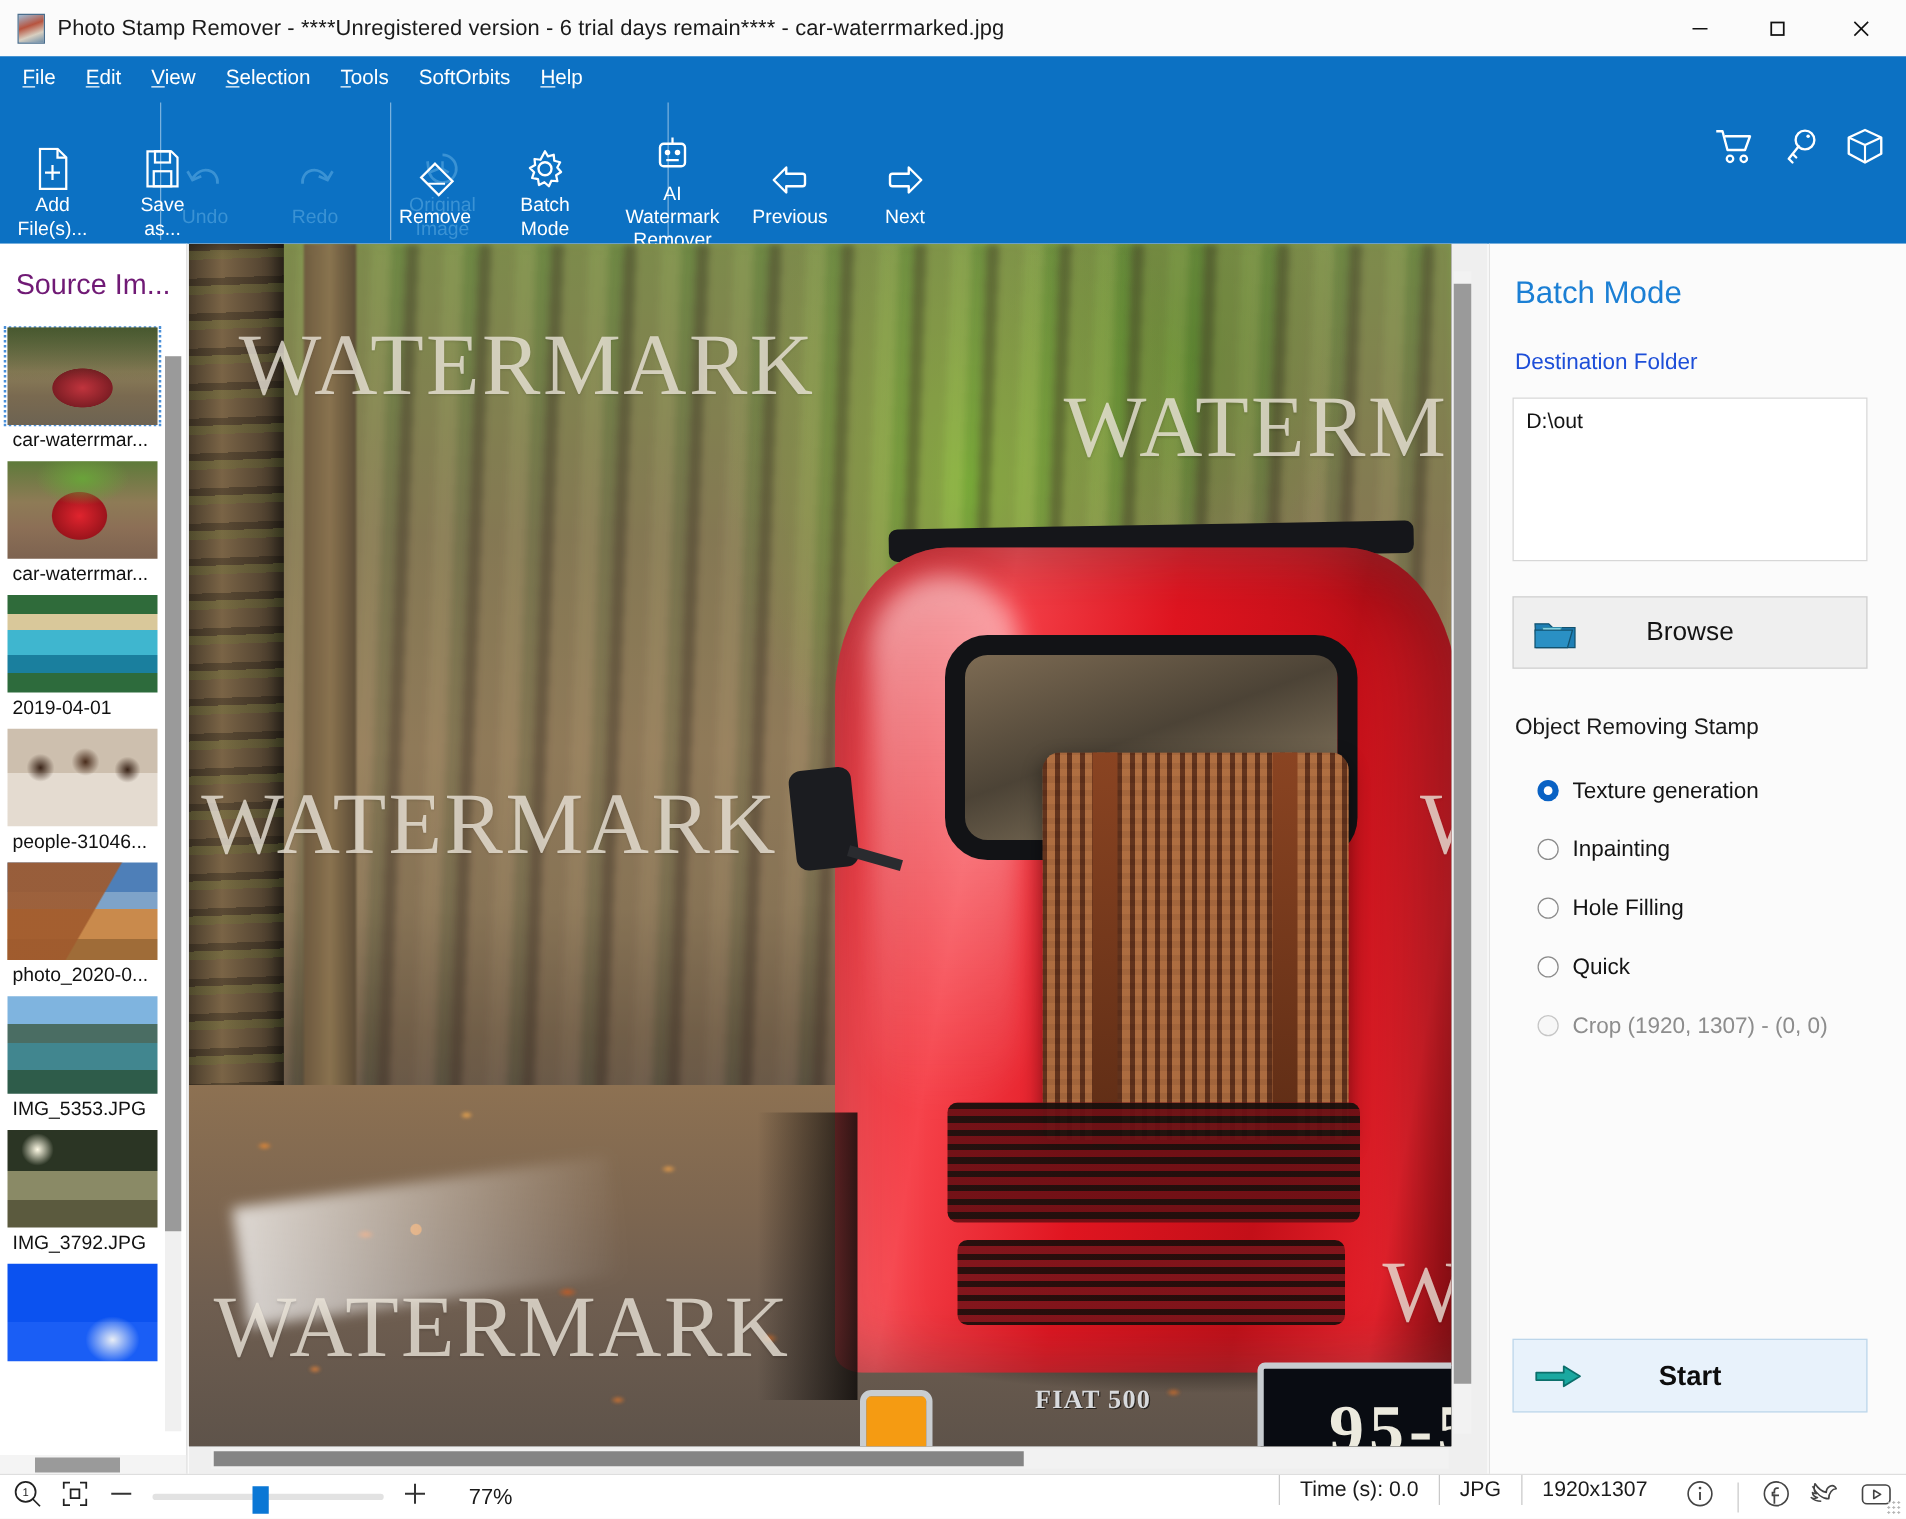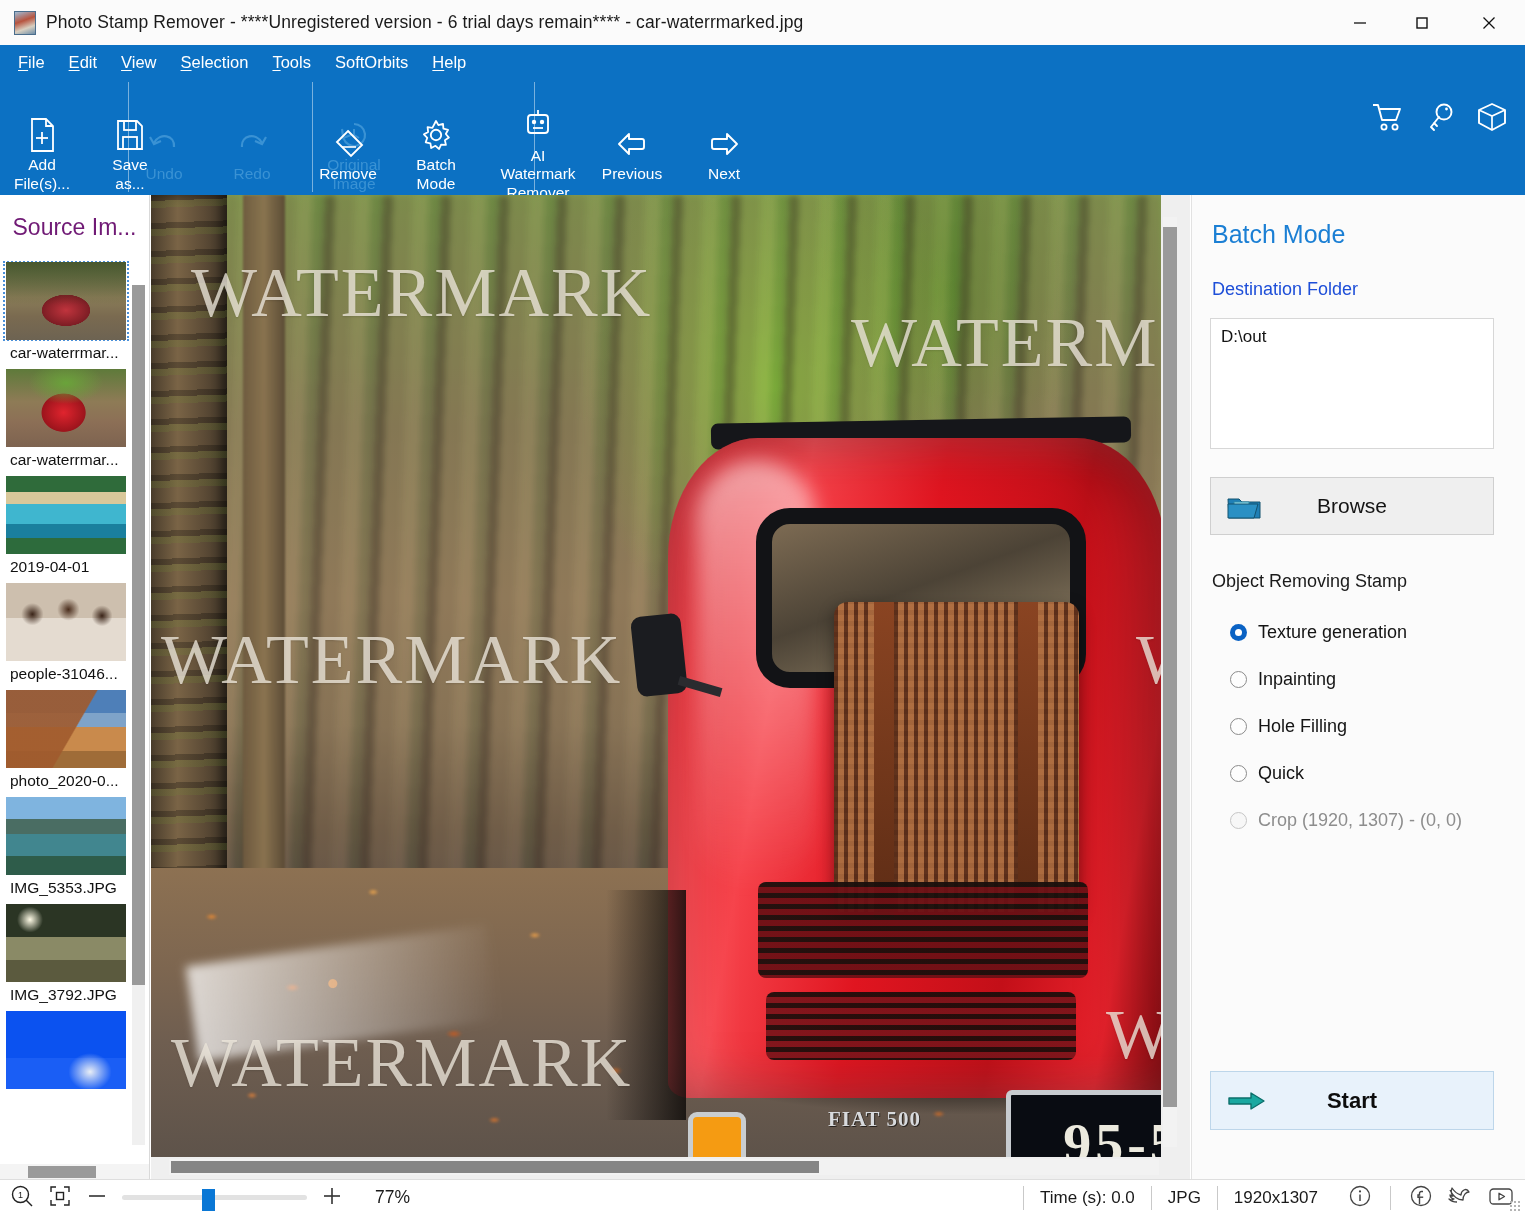--- a/index.html
+++ b/index.html
@@ -345,21 +345,21 @@
     position:absolute; left:0; bottom:0; width:1525px; height:35px;
     background:#ffffff; border-top:1px solid #dedede; display:flex; align-items:center;
   }
   .sb-left { display:flex; align-items:center; padding-left:10px; gap:14px; }
   .zoom-slider {
     position:relative; width:185px; height:18px; display:flex; align-items:center;
   }
   .zoom-track { width:185px; height:5px; background:#e2e2e2; border-radius:3px; }
   .zoom-knob { position:absolute; left:80px; top:0px; width:13px; height:22px; background:#0a77d5; }
   .zoom-pct { font-size:17.5px; color:#1a1a1a; margin-left:18px; }
-  .sb-right { position:absolute; right:10px; display:flex; align-items:center; height:35px; }
+  .sb-right { position:absolute; right:10px; display:flex; height:35px; }
   .sb-cell {
     font-size:17px; color:#1a1a1a; padding:0 16px; height:24px; display:flex; align-items:center;
     border-left:1px solid #c9c9c9; white-space:nowrap;
   }
   .sb-icons { display:flex; align-items:center; gap:14px; padding-left:14px; }
   .sb-divider { width:1px; height:24px; background:#c9c9c9; margin:0 4px; }
   .resize-grip { position:absolute; right:4px; bottom:3px; width:12px; height:12px;
     background-image: radial-gradient(#b4b4b4 1px, transparent 1px);
     background-size: 4px 4px; }
 </style>

